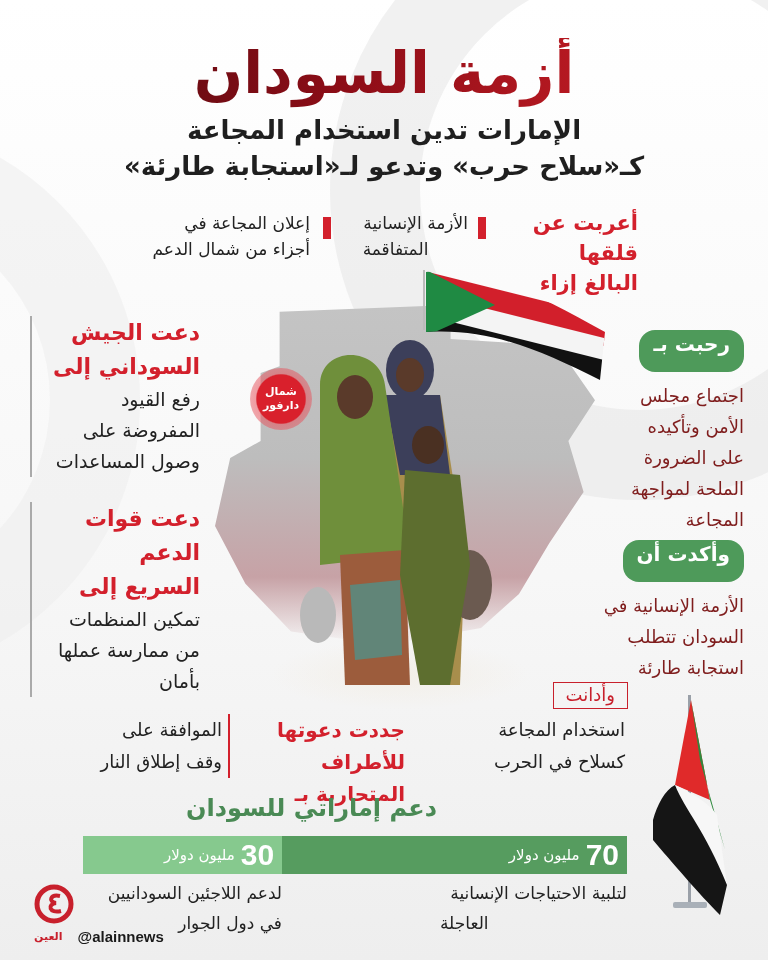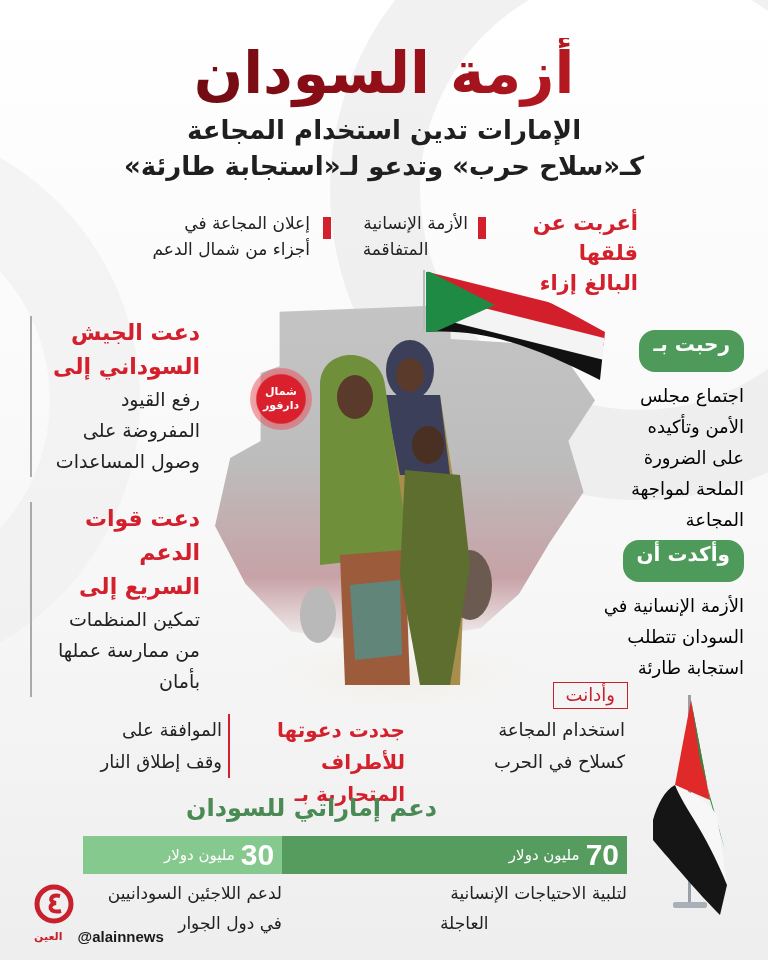--- a/index.html
+++ b/index.html
@@ -43,21 +43,21 @@
 
   .side-right { right: 24px; width: 160px; text-align: right; }
   .pill-green {
     display: inline-block; background: #4e9a5a; color: #fff; font-weight: bold;
     font-size: 20px; border-radius: 16px; padding: 2px 14px 16px;
   }
   .pill-outline {
     display: inline-block; color: #c8202c; font-weight: normal; font-size: 18px;
     border: 1.5px solid #c8202c; border-radius: 0; padding: 1px 12px 3px;
   }
-  .side-right .body { font-size: 18px; line-height: 31px; color: #000000; margin-top: 8px; }
+  .side-right .body { font-size: 18px; line-height: 31px; color: #7f1d1d; margin-top: 8px; }
 
   
   .map {
     left: 215px; top: 305px; width: 380px; height: 340px;
     background: linear-gradient(180deg, #c4c4c4 0%, #bdbdbd 45%, #c7a2a6 80%, rgba(210,180,184,0) 100%);
     clip-path: polygon(17% 2%, 62% 0%, 62% 10%, 90% 12%, 100% 28%, 93% 40%, 97% 55%, 88% 70%, 80% 85%, 70% 95%, 45% 100%, 20% 96%, 8% 82%, 0% 65%, 4% 45%, 12% 40%, 12% 20%, 17% 18%);
   }
   .badge {
     left: 250px; top: 368px; width: 62px; height: 62px; border-radius: 50%;
     background: radial-gradient(circle, #d9202c 0%, #d9202c 55%, rgba(230,80,90,0.55) 58%, rgba(230,80,90,0.35) 100%);

